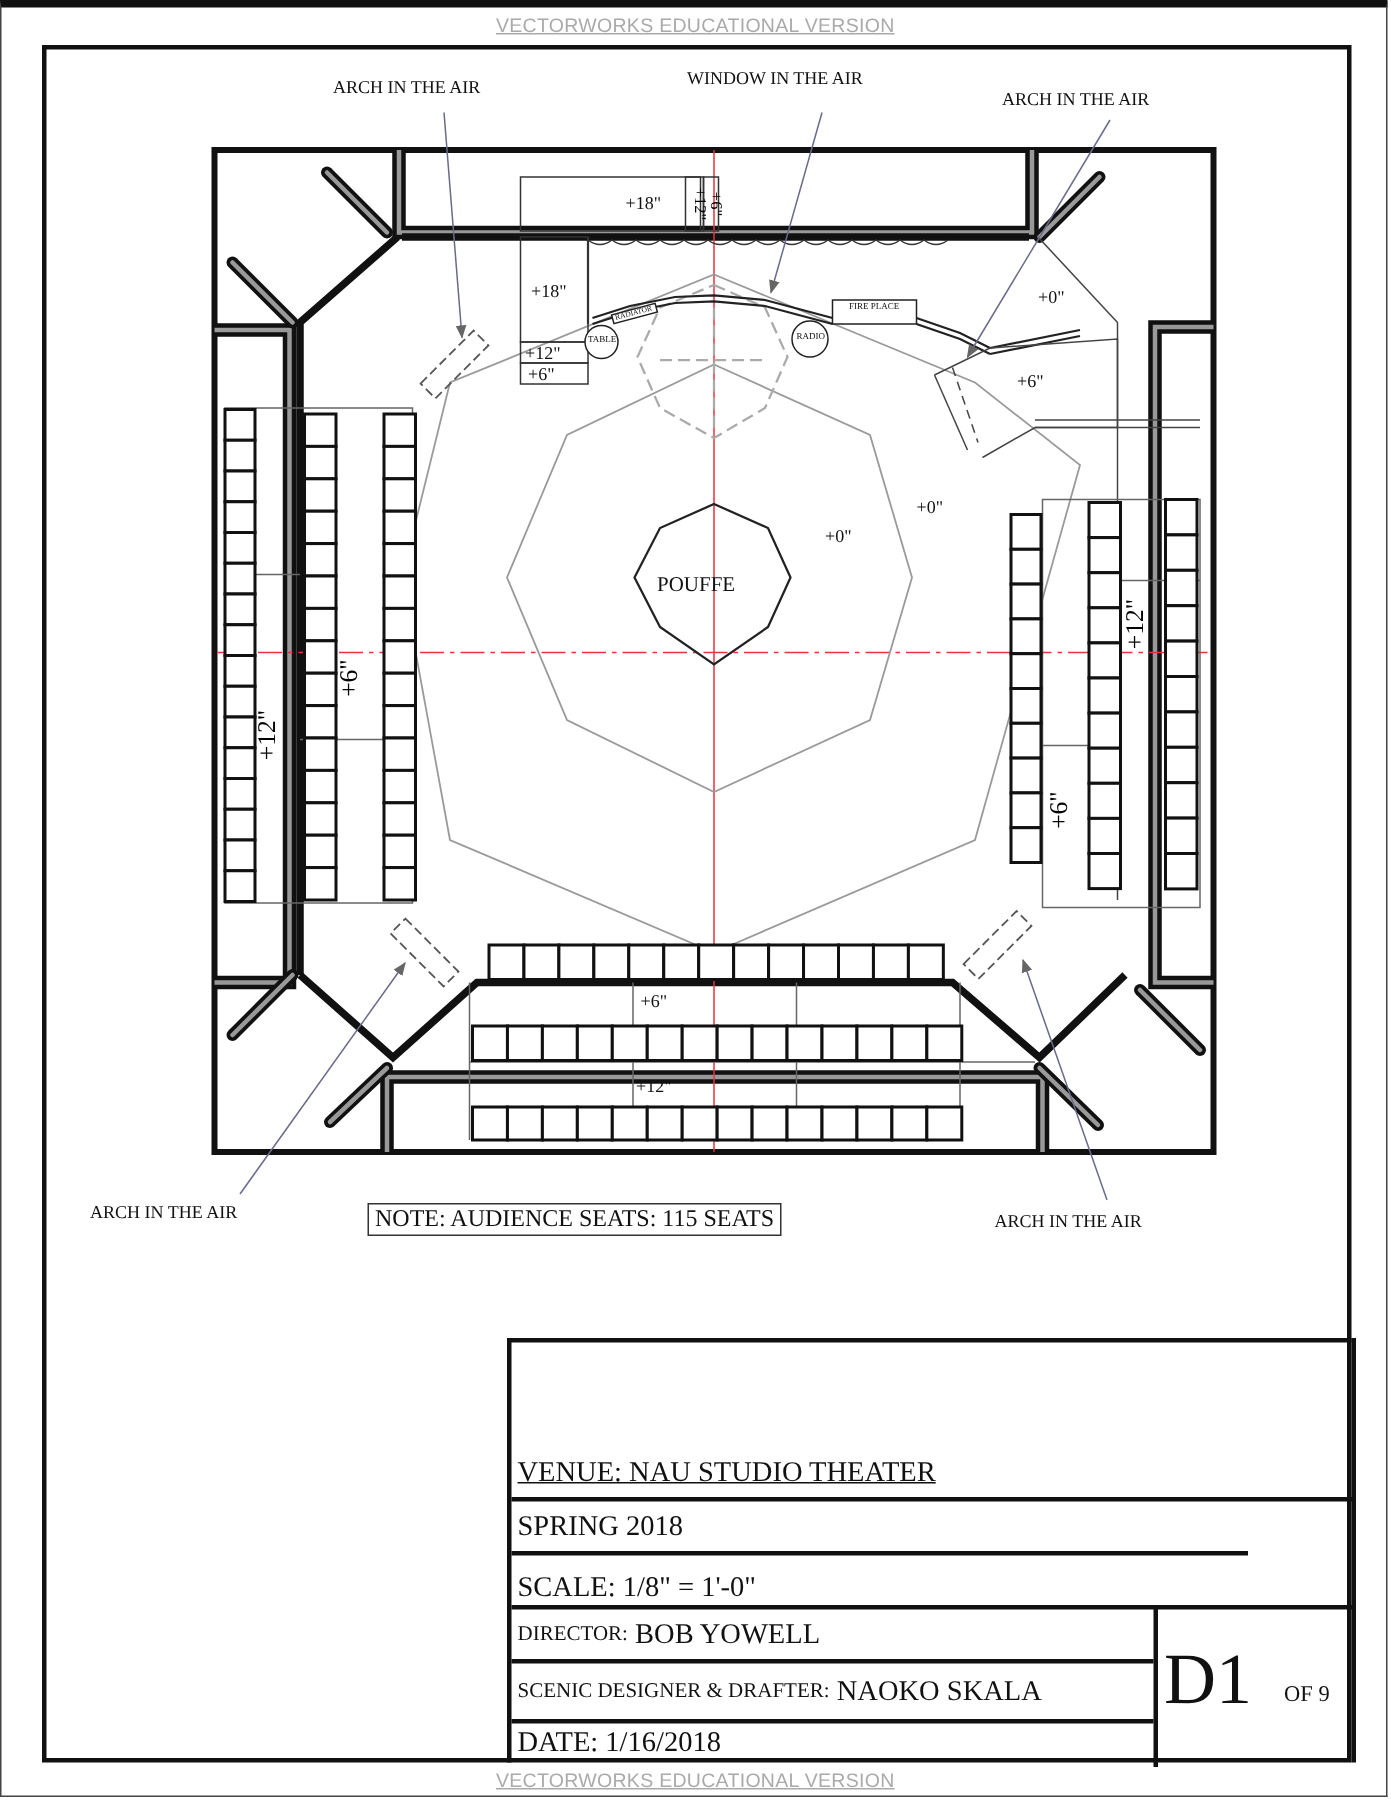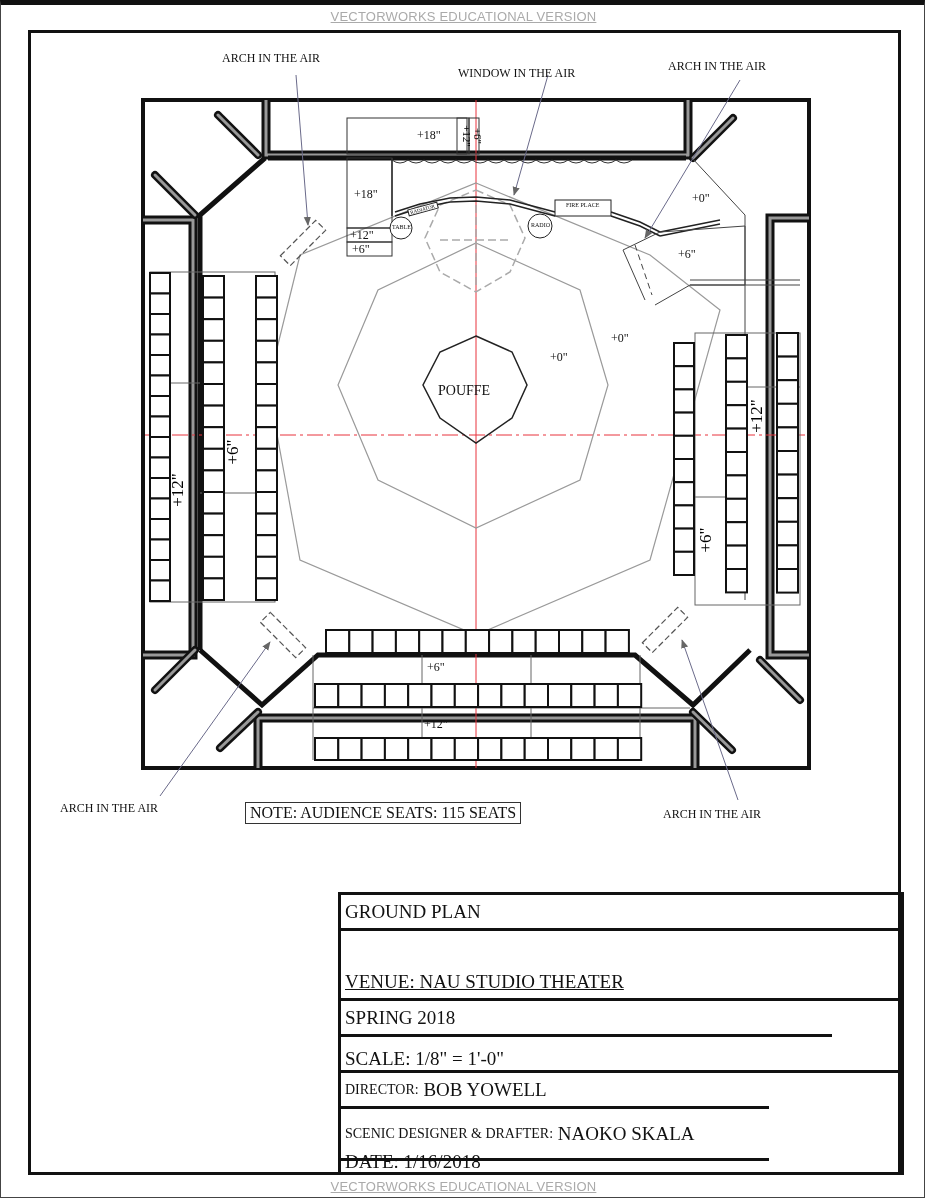--- a/index.html
+++ b/index.html
@@ -286,21 +286,21 @@
 
   <text x="183" y="490" font-size="17" transform="rotate(-90 183 490)" text-anchor="middle" font-family="Liberation Serif, serif">+12"</text>
   <text x="238" y="452" font-size="17" transform="rotate(-90 238 452)" text-anchor="middle" font-family="Liberation Serif, serif">+6"</text>
   <text x="762" y="416" font-size="17" transform="rotate(-90 762 416)" text-anchor="middle" font-family="Liberation Serif, serif">+12"</text>
   <text x="711" y="540" font-size="17" transform="rotate(-90 711 540)" text-anchor="middle" font-family="Liberation Serif, serif">+6"</text>
   <text x="463" y="136" font-size="11" transform="rotate(90 463 136)" text-anchor="middle" font-family="Liberation Serif, serif">+12"</text>
   <text x="474" y="136" font-size="11" transform="rotate(90 474 136)" text-anchor="middle" font-family="Liberation Serif, serif">+6"</text>
 </svg>
 
 <div class="lbl" style="left:222px;top:51px;">ARCH IN THE AIR</div>
-<div class="lbl" style="left:458px;top:66px;">WINDOW IN THE AIR</div>
+<div class="lbl" style="left:458px;top:45px;">WINDOW IN THE AIR</div>
 <div class="lbl" style="left:668px;top:59px;">ARCH IN THE AIR</div>
 <div class="lbl" style="left:60px;top:801px;">ARCH IN THE AIR</div>
 <div class="lbl" style="left:663px;top:807px;">ARCH IN THE AIR</div>
 
 <div class="lbl" style="left:438px;top:383px;font-size:14px;">POUFFE</div>
 <div class="lbl" style="left:550px;top:350px;font-size:12px;">+0"</div>
 <div class="lbl" style="left:611px;top:331px;font-size:12px;">+0"</div>
 <div class="lbl" style="left:417px;top:128px;font-size:12px;">+18"</div>
 <div class="lbl" style="left:354px;top:187px;font-size:12px;">+18"</div>
 <div class="lbl" style="left:350px;top:228px;font-size:12px;">+12"</div>
@@ -311,25 +311,28 @@
 <div class="lbl" style="left:410px;top:207px;font-size:5px;transform:rotate(-15deg);">RADIATOR</div>
 <div class="lbl" style="left:531px;top:222px;font-size:6px;">RADIO</div>
 <div class="lbl" style="left:566px;top:202px;font-size:6px;">FIRE PLACE</div>
 
 <div class="lbl" style="left:427px;top:660px;">+6"</div>
 <div class="lbl" style="left:424px;top:717px;">+12"</div>
 
 <div class="note">NOTE: AUDIENCE SEATS:  115 SEATS</div>
 
 <div class="tb">
-  <div class="tb-row" style="top:0;height:36px;width:563px;">GROUND PLAN</div>
   <div class="tb-row" style="top:71px;height:35px;width:563px;text-decoration:underline;">VENUE: NAU STUDIO THEATER</div>
   <div class="tb-row" style="top:106px;height:36px;width:491px;">SPRING 2018</div>
   <div class="tb-row" style="top:142px;height:36px;width:563px;padding-top:10px;">SCALE: 1/8" = 1'-0"</div>
   <div class="tb-row" style="top:178px;height:36px;width:428px;">
     <span class="tb-small">DIRECTOR:</span>&nbsp;<span>BOB YOWELL</span>
   </div>
-  <div class="tb-row" style="top:214px;height:52px;width:428px;">
+  <div class="tb-row" style="top:214px;height:40px;width:428px;">
     <span class="tb-small">SCENIC DESIGNER &amp; DRAFTER:</span>&nbsp;<span>NAOKO SKALA</span>
   </div>
   <div class="tb-row" style="top:250px;height:33px;width:428px;border-bottom:none;">DATE: 1/16/2018</div>
+  <div class="tb-num">
+    <span class="d1">D1</span>
+    <span class="of">OF 9</span>
+  </div>
 </div>
 <div style="position:absolute;left:901px;top:892px;width:0;height:283px;border-left:3px solid #111;"></div>
 
 </body></html>

